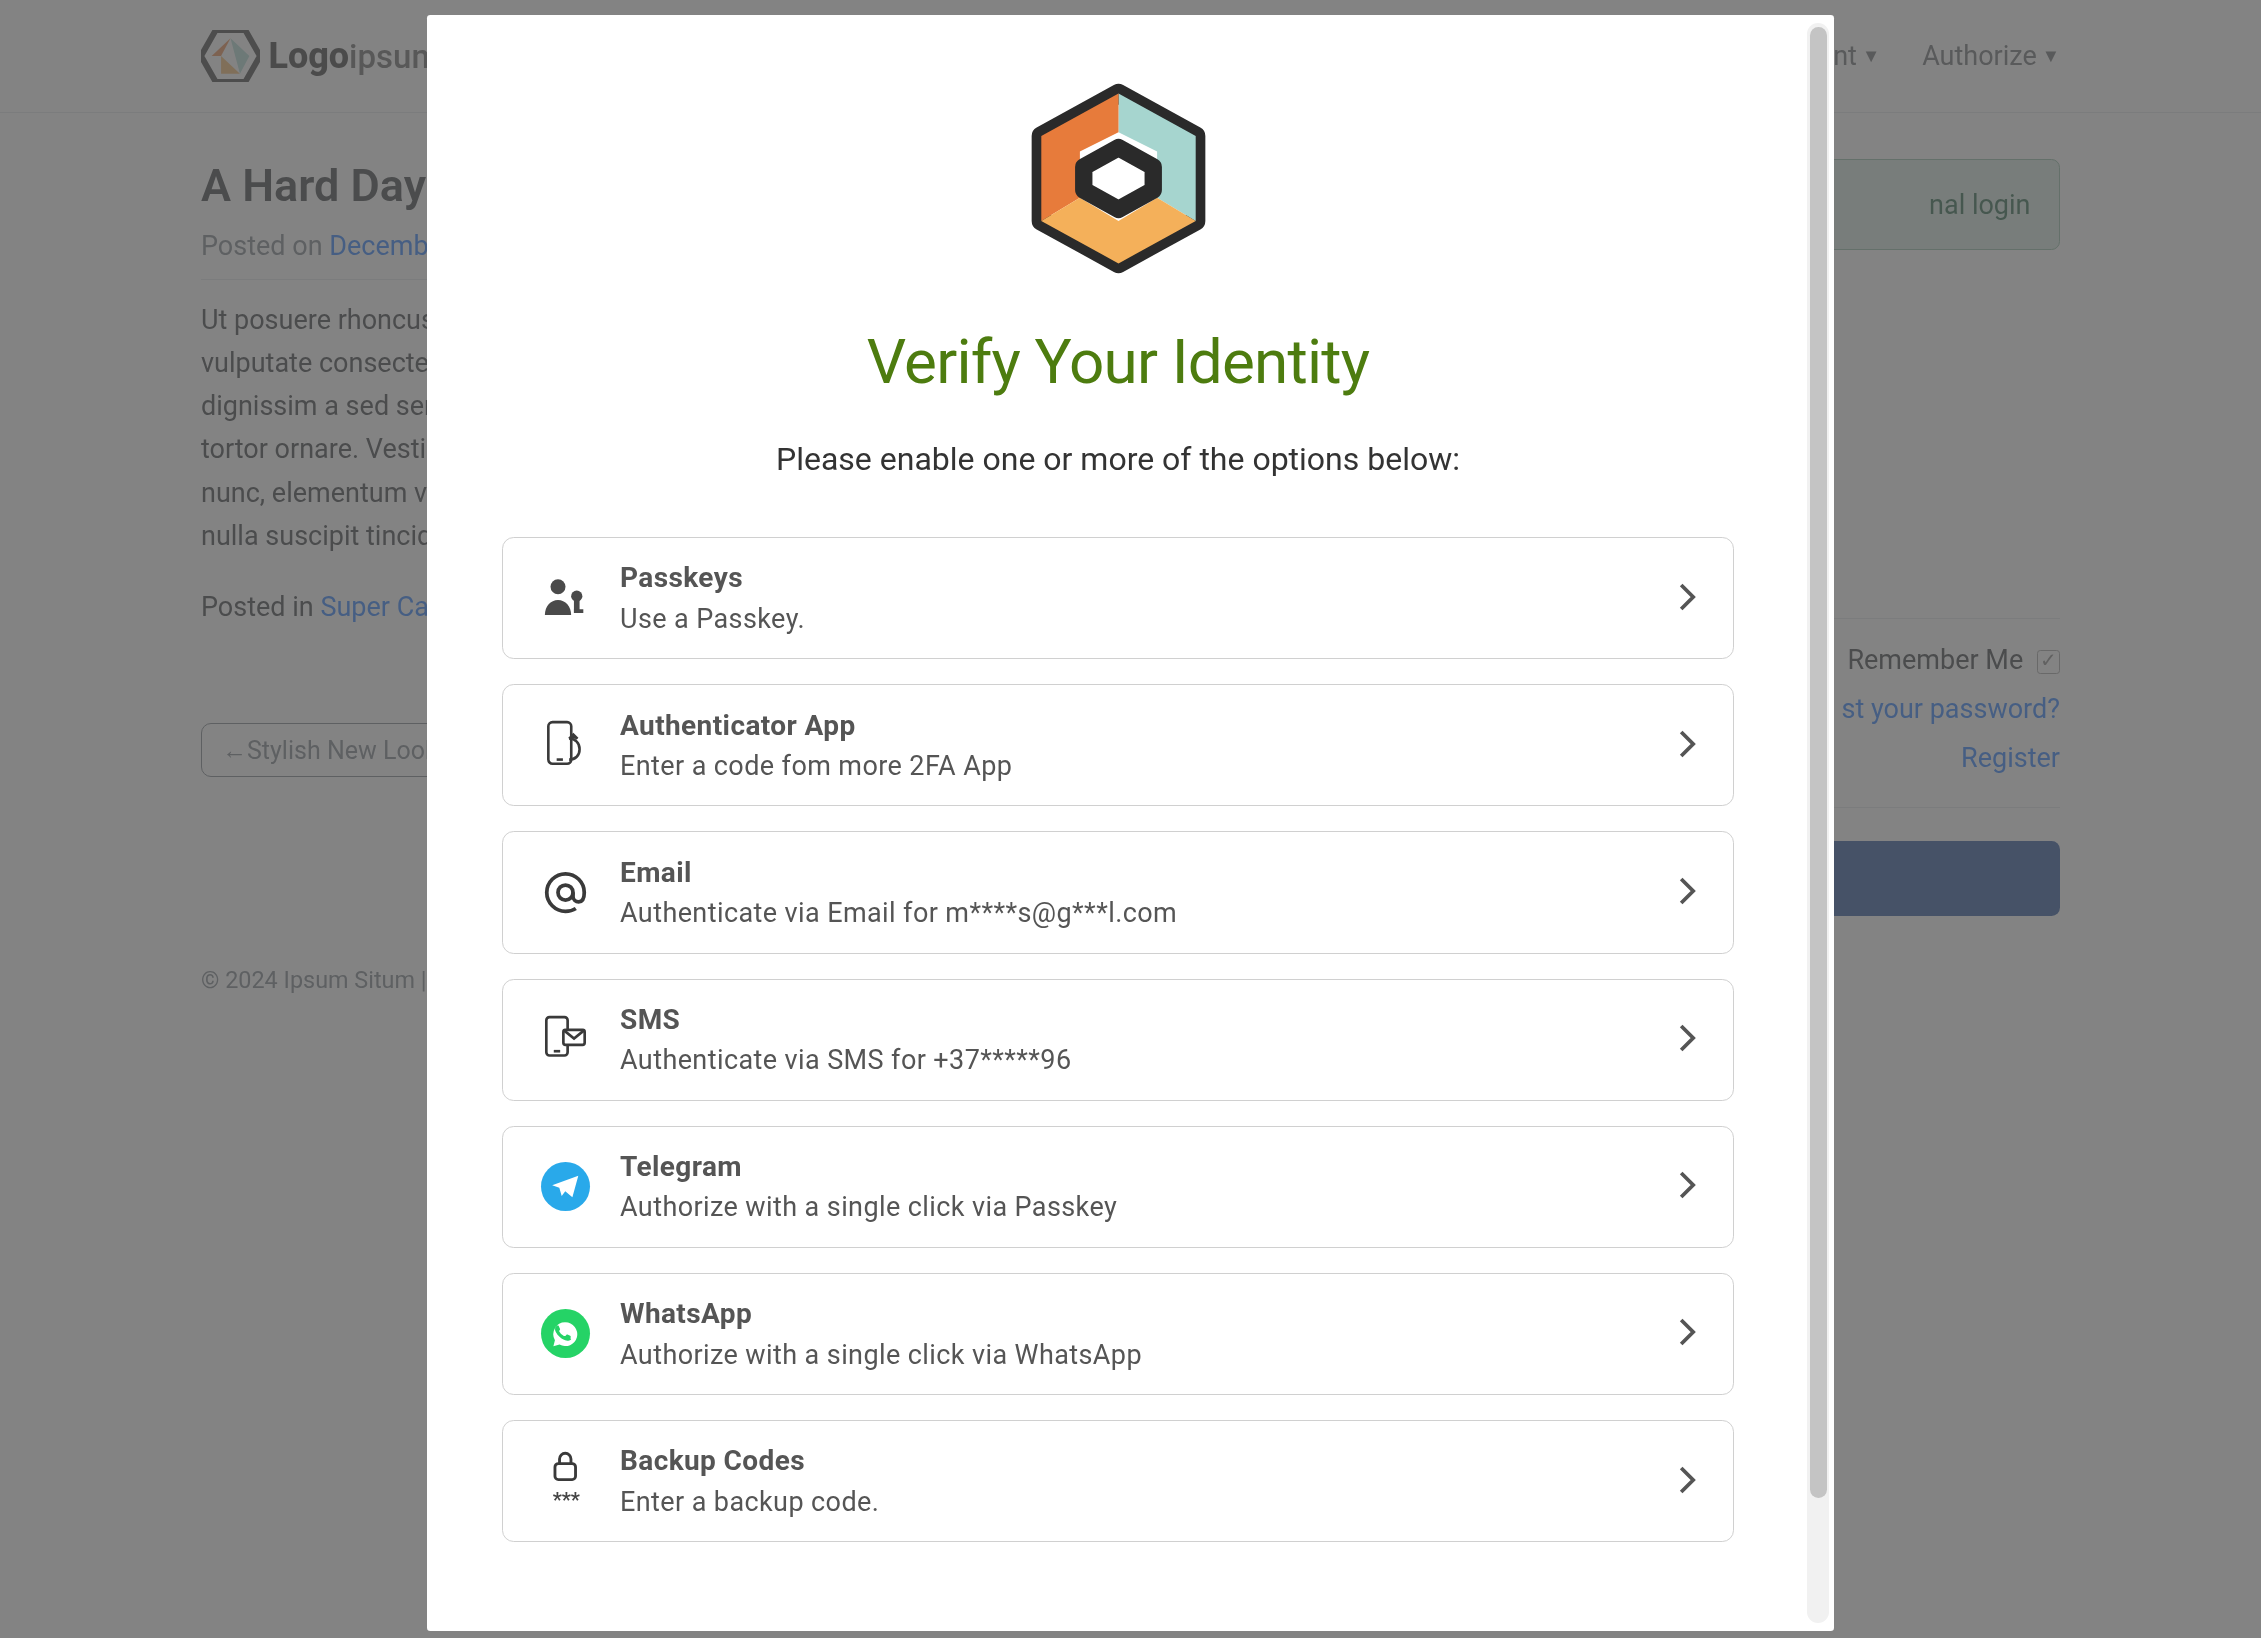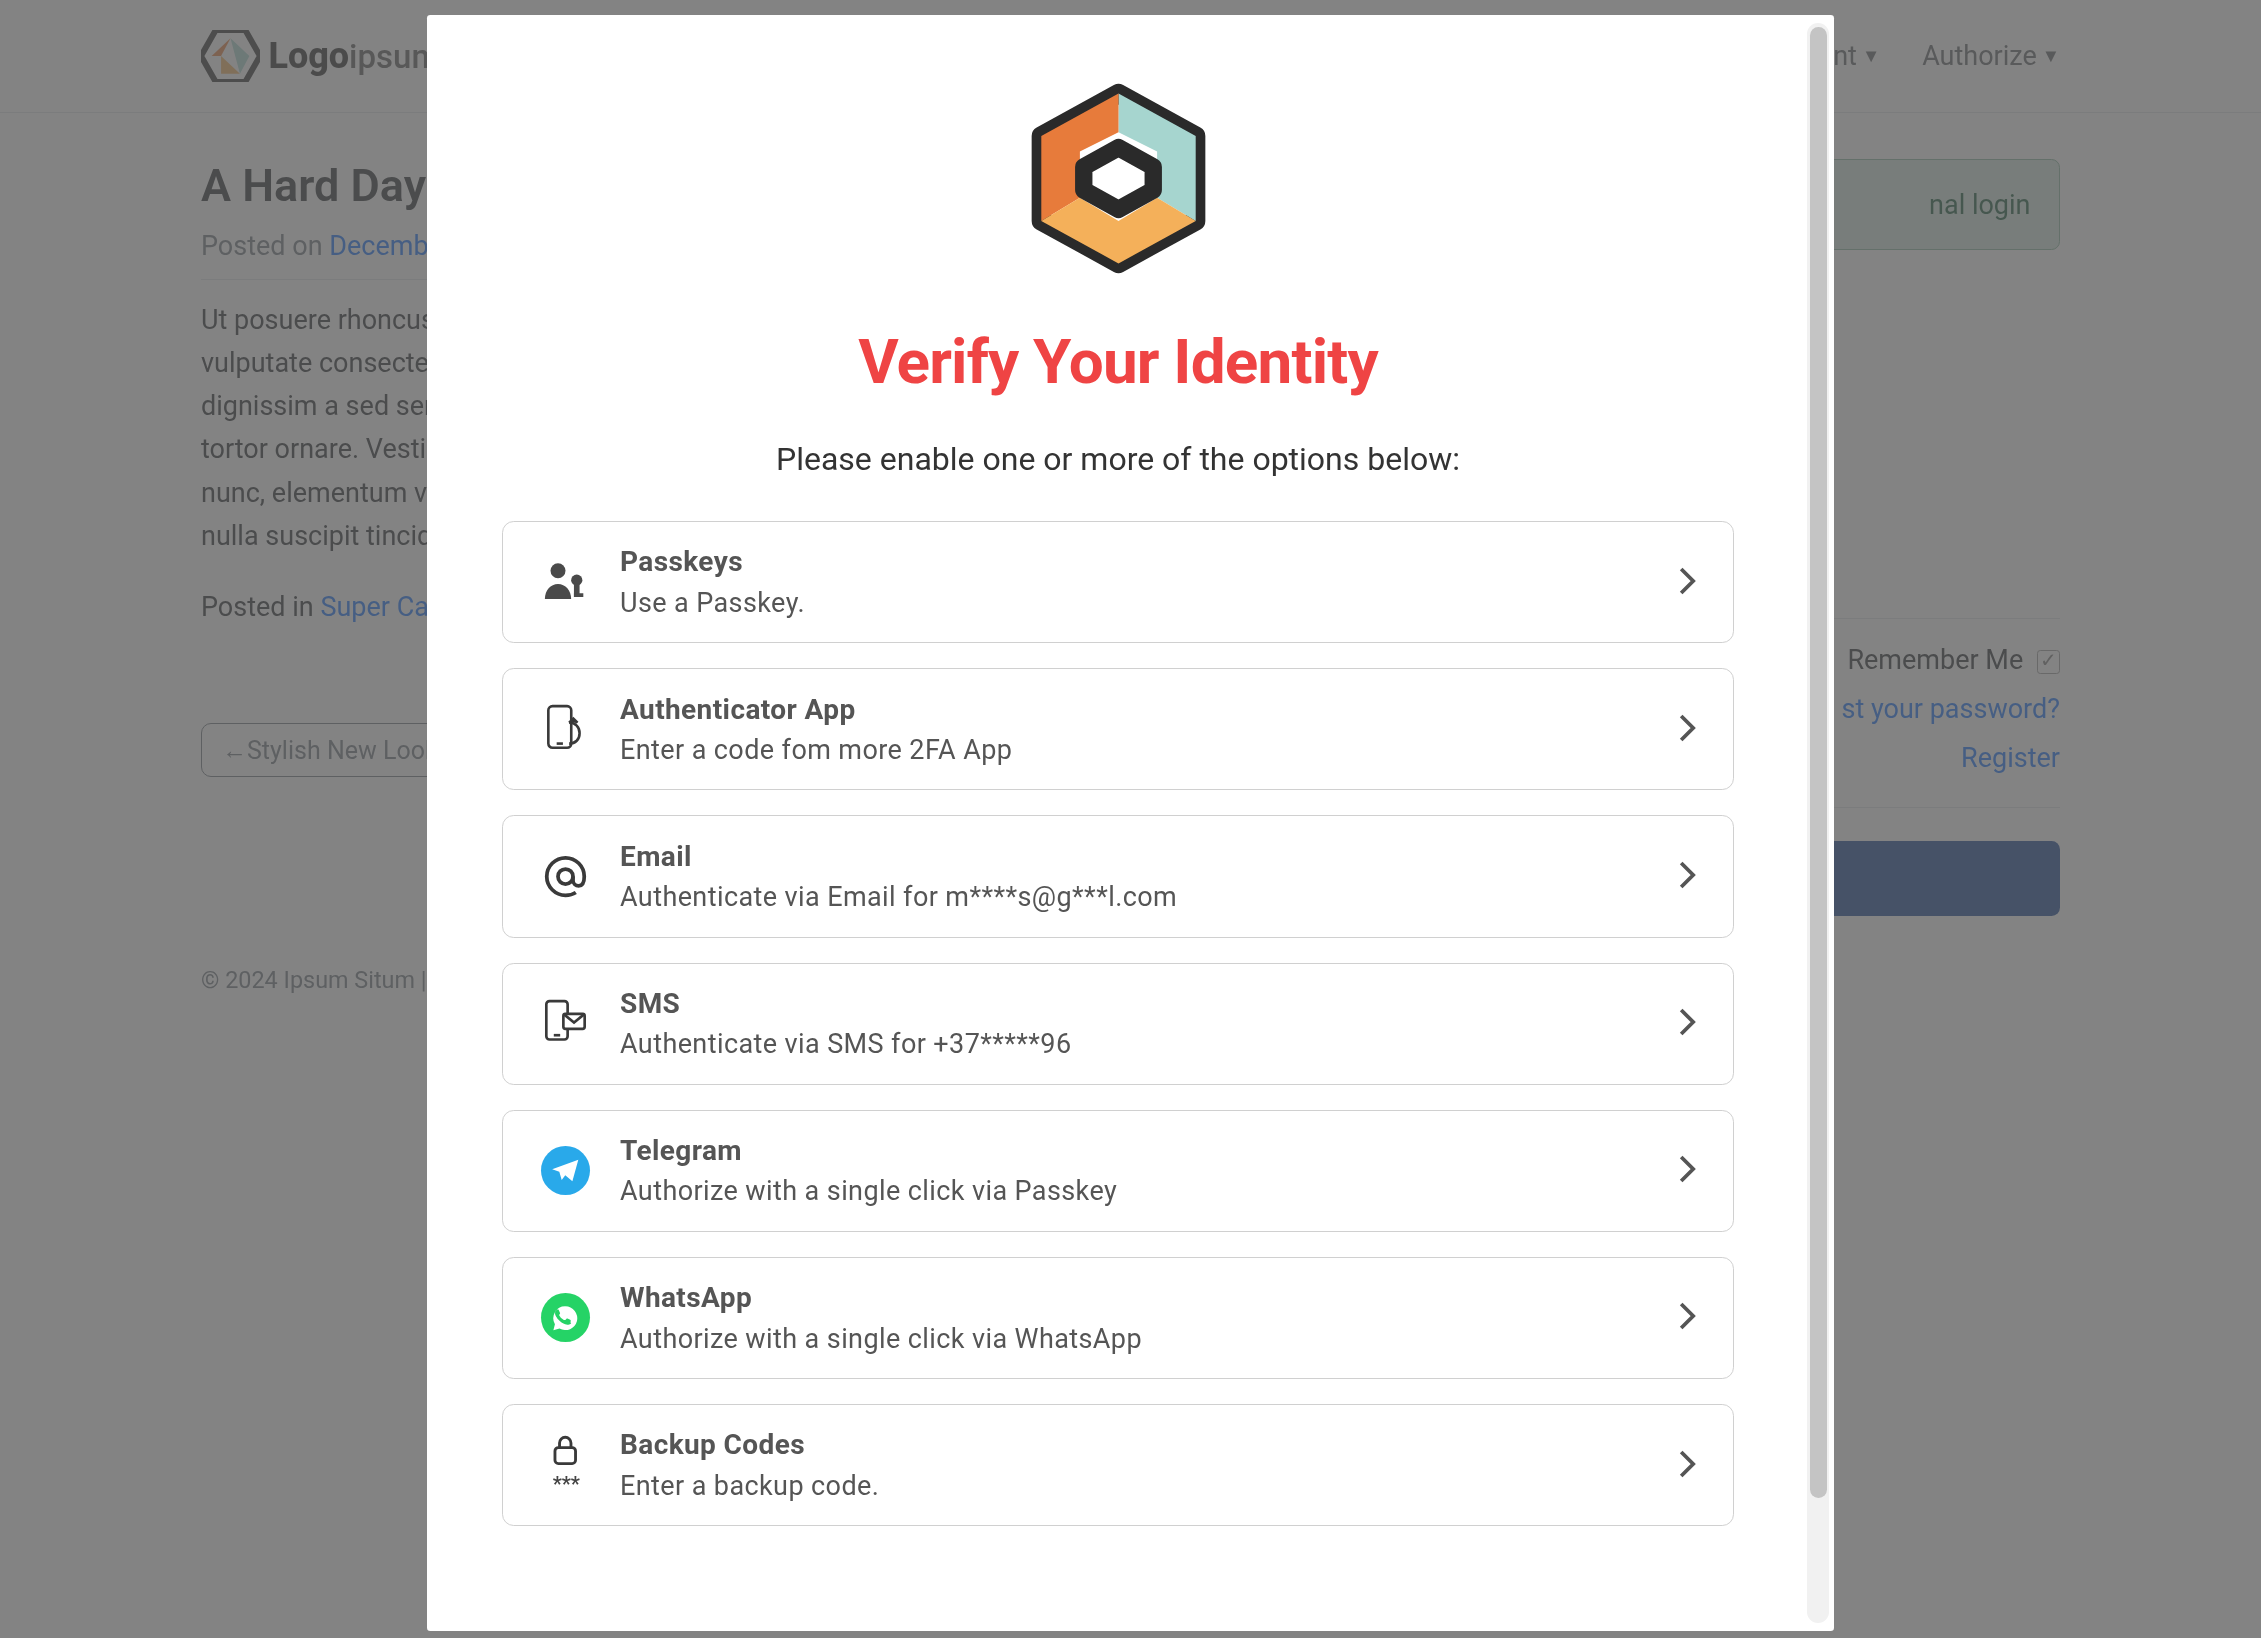--- a/index.html
+++ b/index.html
@@ -96,24 +96,24 @@
     position:absolute; right:5px; top:8.4px; bottom:8.4px; width:22px;
     background:#f1f1f1; border-radius:11px;
   }
   .modal-thumb {
     position:absolute; left:2.5px; right:2.5px; top:3.3px; height:92%;
     background:#c4c4c4; border-radius:8.4px;
   }
   .modal-inner { padding-right: 25px; }
   .hexlogo { display:flex; justify-content:center; margin-bottom:50px; }
   .modal-title {
-    text-align:center; font-size:62px; font-weight:700; color:#ef4444; letter-spacing:-0.8px;
+    text-align:center; font-size:62px; font-weight:400; color:#4d7c0f; letter-spacing:-0.8px;
     margin-bottom:42px;
   }
-  .modal-sub { text-align:center; font-size:32px; color:#333; margin-bottom:43px; }
+  .modal-sub { text-align:center; font-size:32px; color:#333; margin-bottom:59px; }
   .options { display:flex; flex-direction:column; gap:25px; }
   .option {
     border:1.7px solid #d0d0d0; border-radius:11.7px;
     padding:23.4px 37px;
     display:flex; align-items:center; gap:30px;
     cursor:pointer;
   }
   .option .icon-slot { width:50px; display:flex; justify-content:center; align-items:center; }
   .option .text { flex:1; }
   .option .ttl { font-size:28px; font-weight:700; color:#555; letter-spacing:0.4px; margin-bottom:8.4px; }

